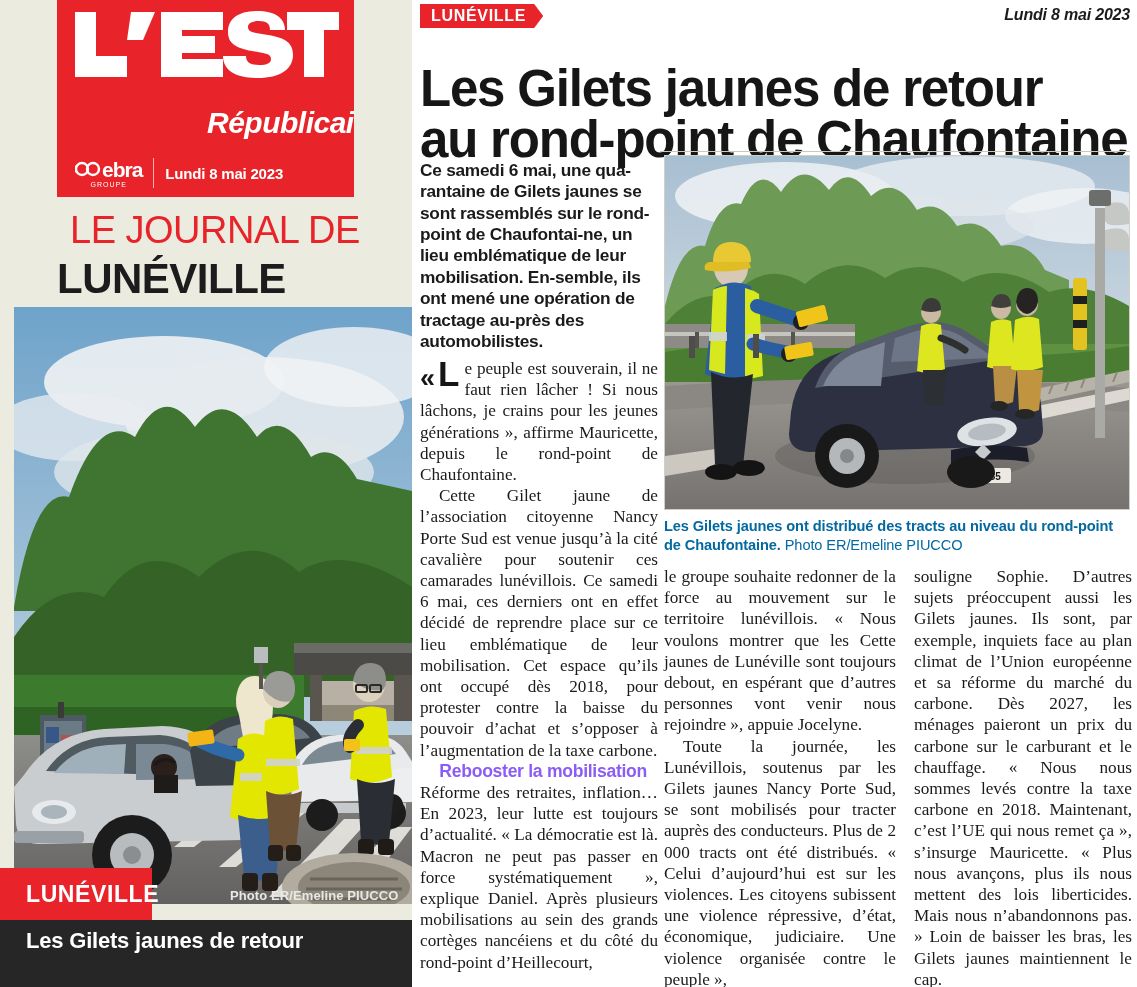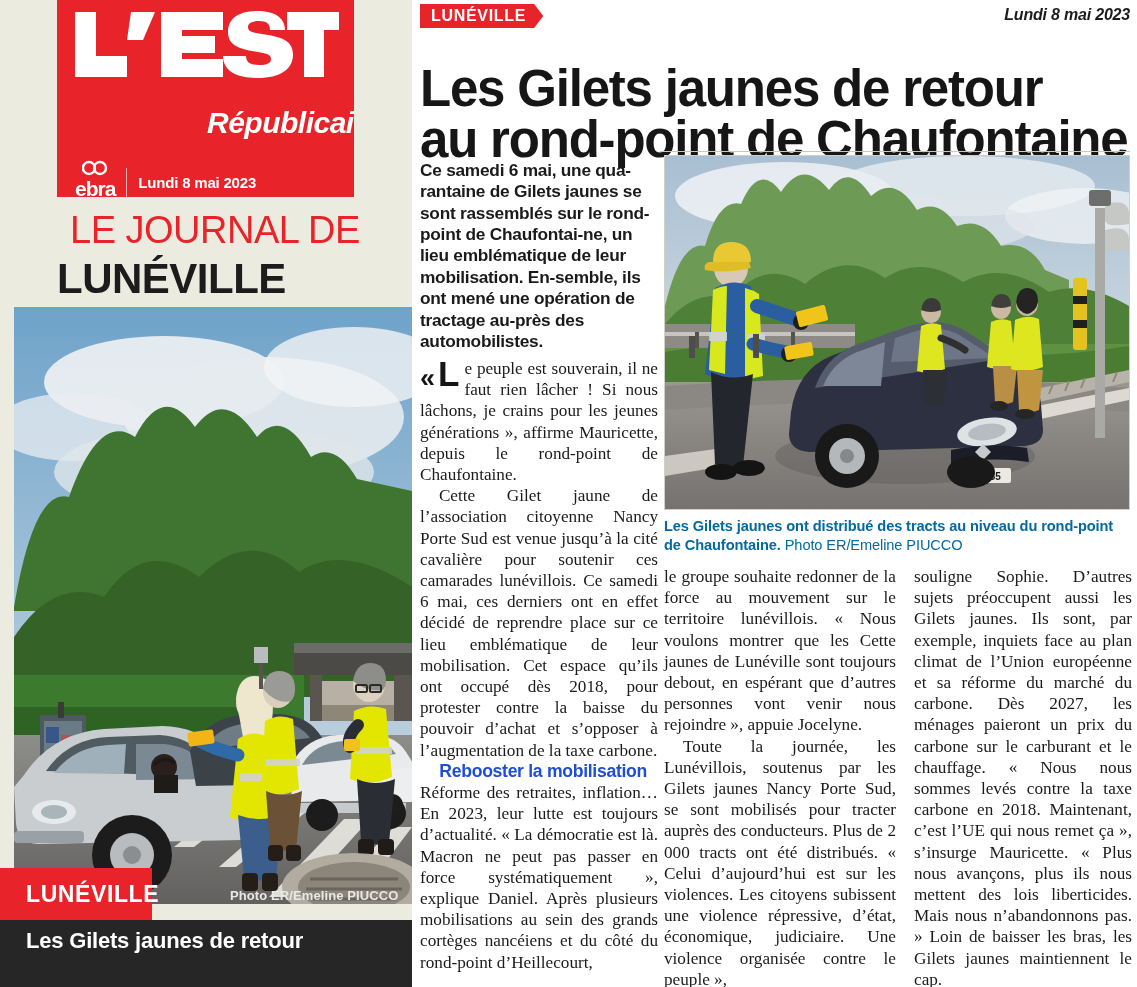--- a/index.html
+++ b/index.html
@@ -52,21 +52,21 @@
     position: absolute;
     left: 18px; top: 158px;
     display: flex; align-items: center; gap: 11px;
   }
   .ebra-mark {
     display: flex; flex-direction: column; align-items: center;
     color: #fff; line-height: 1;
   }
   .ebra-word {
     font-size: 21px; font-weight: 800; letter-spacing: -1px;
-    display: flex; align-items: center; flex-direction: column;
+    display: flex; align-items: center;
   }
   .ebra-word svg { margin-right: 1px; }
   .ebra-sub { font-size: 7px; letter-spacing: 1px; margin-top: 1px; }
   .ebra-divider { width: 1px; height: 30px; background: #ffb0b3; }
   .ebra-date { color: #fff; font-size: 15px; font-weight: 700; letter-spacing: -0.2px; }
 
   .journal-line1 {
     position: absolute; left: 70px; top: 211px;
     width: 340px;
     color: #e8242a;
@@ -226,21 +226,21 @@
     color: #161616;
   }
   .subhead {
     font-family: "Liberation Sans", sans-serif;
     font-weight: 800;
     font-size: 17.6px;
     line-height: 1.2;
     margin: 11px 0 1px 0;
     text-indent: 0;
     letter-spacing: -0.3px;
-    color: #1d4ed8;
+    color: #8b5cf6;
   }
 
   
   .main-photo {
     position: absolute;
     left: 252px; top: 155px;
     width: 466px; height: 355px;
     overflow: hidden;
     background: #9fb8cb;
     border: 1px solid #d0d0c8;

